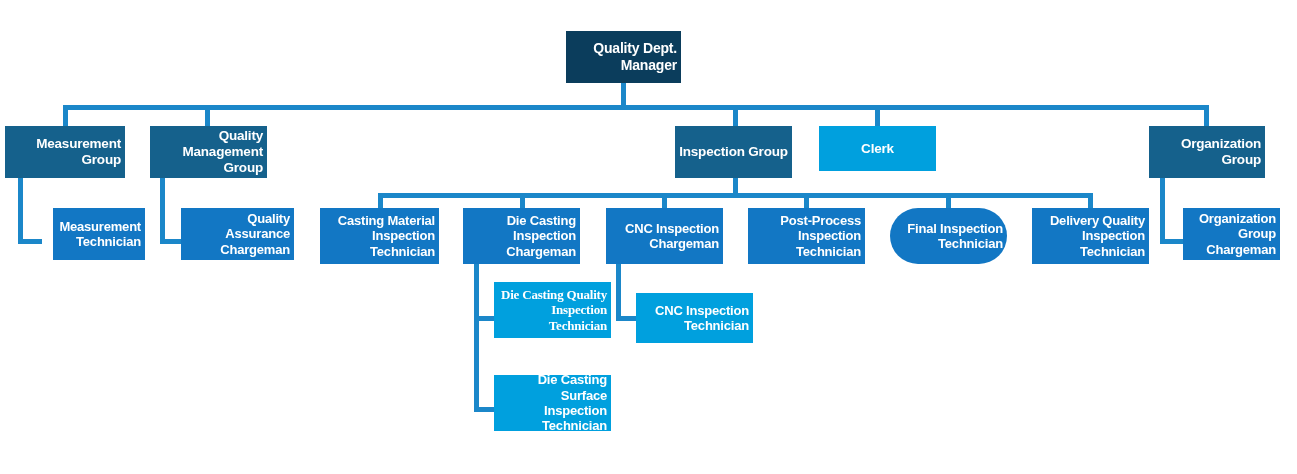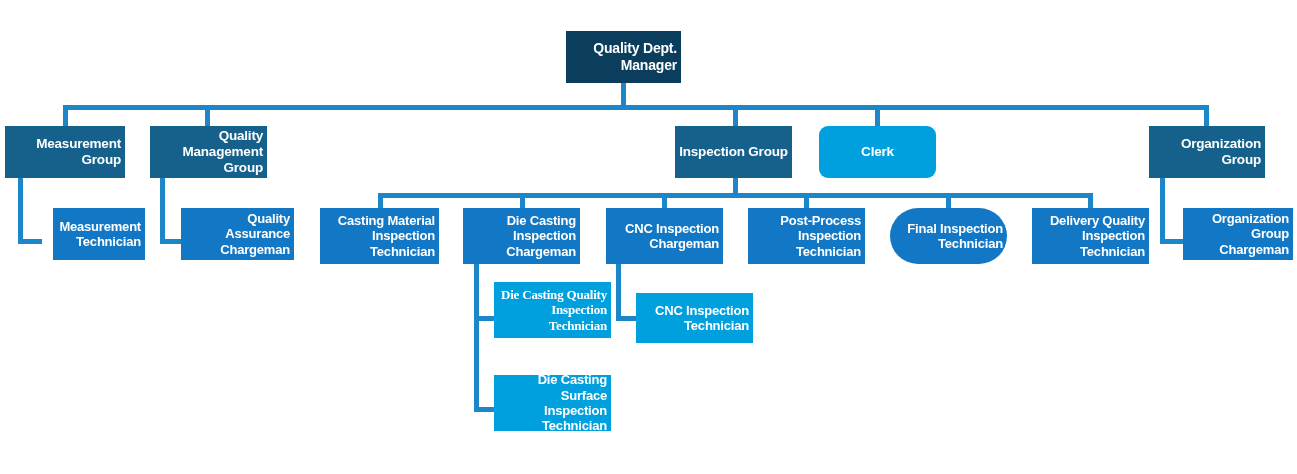--- a/index.html
+++ b/index.html
@@ -91,25 +91,25 @@
   <div class="node lvl2" style="left:5px; top:126px; width:120px; height:52px;">Measurement Group</div>
 
   <div class="node lvl3" style="left:53px; top:208px; width:92px; height:52px;">Measurement Technician</div>
 
   <div class="node lvl2" style="left:150px; top:126px; width:117px; height:52px;">Quality Management Group</div>
 
   <div class="node lvl3" style="left:181px; top:208px; width:113px; height:52px;">Quality Assurance Chargeman</div>
 
   <div class="node lvl2" style="left:675px; top:126px; width:117px; height:52px;">Inspection Group</div>
 
-  <div class="node clerk" style="left:819px; top:126px; width:117px; height:52px;border-radius:9px;">Clerk</div>
+  <div class="node clerk" style="left:819px; top:126px; width:117px; height:45px;">Clerk</div>
 
   <div class="node lvl2" style="left:1149px; top:126px; width:116px; height:52px;">Organization Group</div>
 
-  <div class="node lvl3" style="left:1183px; top:208px; width:110px; height:52px;">Organization Group Chargeman</div>
+  <div class="node lvl3" style="left:1183px; top:208px; width:97px; height:52px;">Organization Group Chargeman</div>
 
   <div class="node lvl3" style="left:320px; top:208px; width:119px; height:56px;">Casting Material Inspection Technician</div>
 
   <div class="node lvl3" style="left:463px; top:208px; width:117px; height:56px;">Die Casting Inspection Chargeman</div>
 
   <div class="node lvl3" style="left:606px; top:208px; width:117px; height:56px;">CNC Inspection Chargeman</div>
 
   <div class="node lvl3" style="left:748px; top:208px; width:117px; height:56px;">Post-Process Inspection Technician</div>
 
   <div class="node lvl3" style="left:890px; top:208px; width:117px; height:56px;border-radius:28px;">Final Inspection Technician</div>

